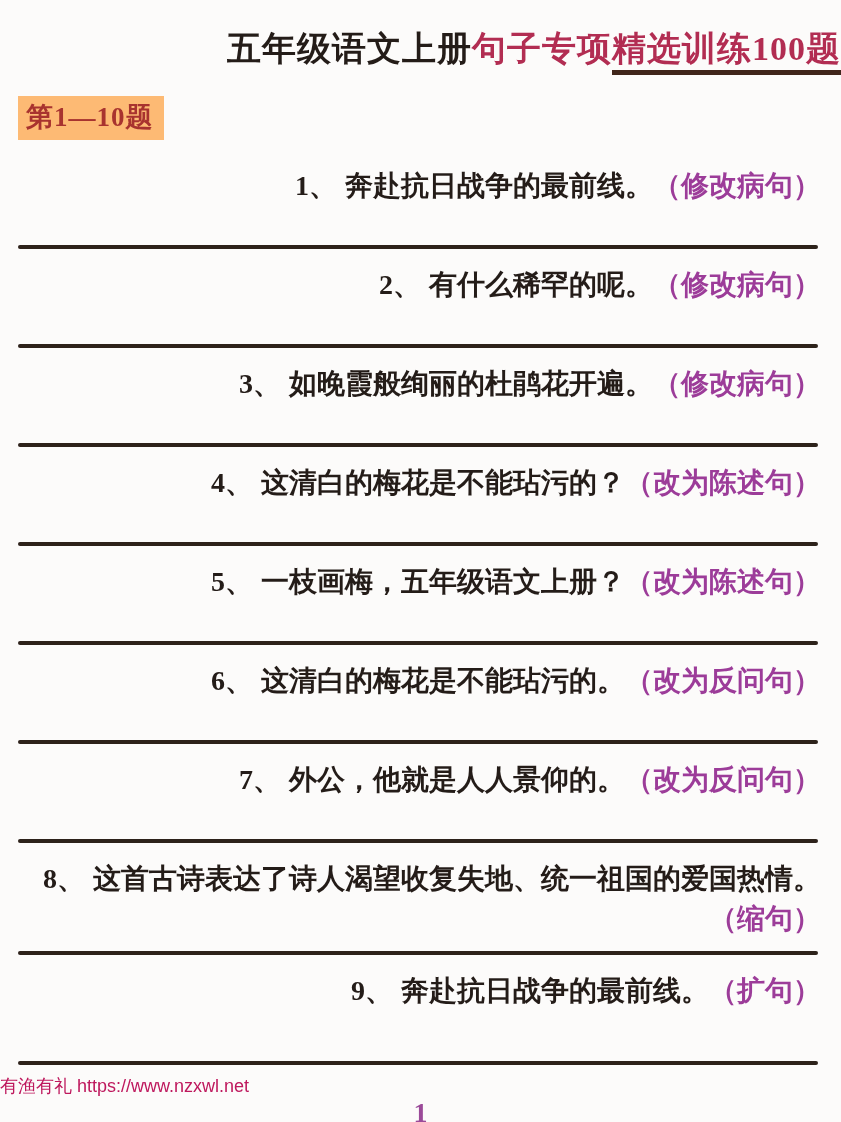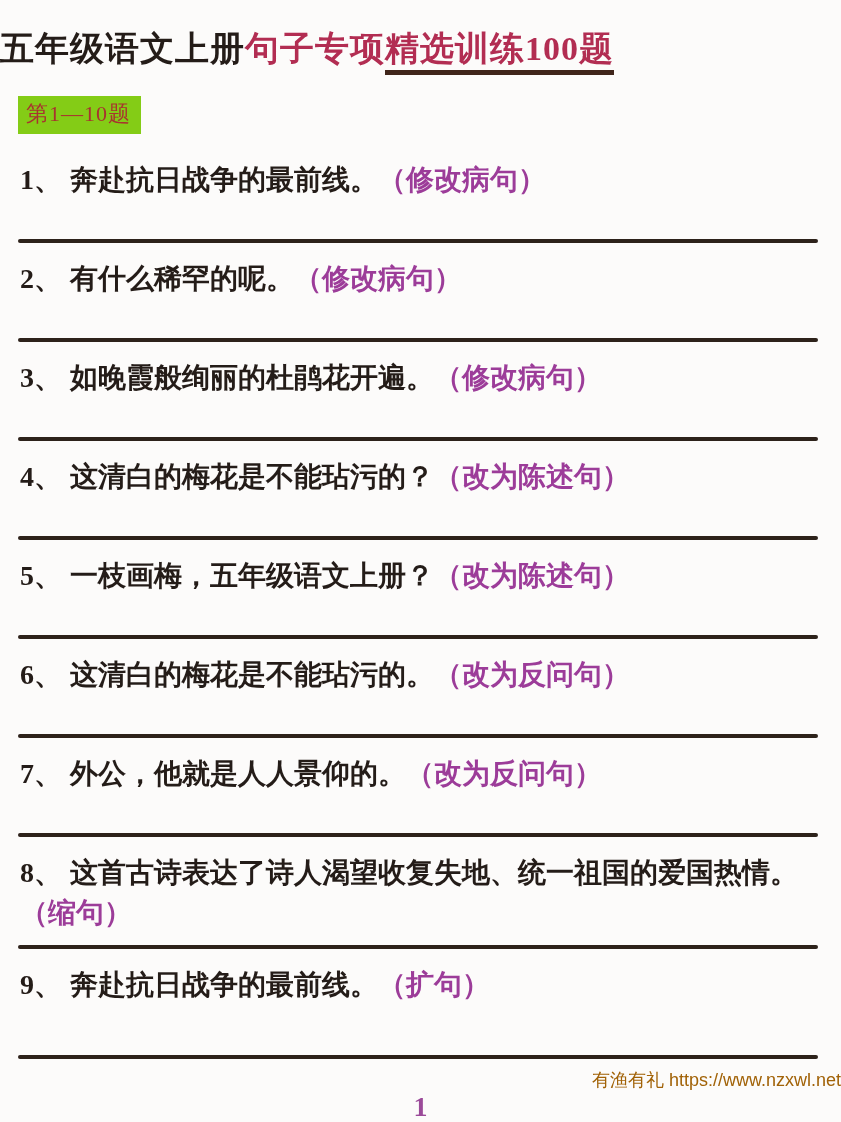--- a/index.html
+++ b/index.html
@@ -7,69 +7,70 @@
   body {
     width: 841px;
     height: 1122px;
     margin: 0 auto;
     background: #fcfbfa;
     font-family: "Liberation Serif", "DejaVu Serif", serif;
     overflow: hidden;
     position: relative;
   }
   .page-title {
-    text-align: left;
+    text-align: right;
     padding-top: 26px;
     font-size: 34px;
     font-weight: bold;
     line-height: 46px;
     letter-spacing: 1px;
     color: #241c18;
     white-space: nowrap;
   }
   .title-accent { color: #b22d52; }
   .title-accent-underlined {
     color: #b22d52;
     border-bottom: 5px solid #40251a;
     padding-bottom: 3px;
   }
   .section-row { margin: 24px 0 0 18px; }
   .section-badge {
     display: inline-block;
-    background: #84cc16;
+    background: #fdba74;
     color: #a8332f;
-    font-size: 22px;
-    font-weight: normal;
+    font-size: 27px;
+    font-weight: bold;
     padding: 3px 10px 5px 8px;
     letter-spacing: 1px;
   }
   .q-item {
     margin: 16px 20px 0 20px;
     font-size: 28px;
     font-weight: bold;
     line-height: 40px;
     color: #241c18;
+    text-align: right;
   }
   .q-item.first { margin-top: 26px; }
   .q-num { margin-right: 8px; }
   .q-instr { color: #9c3c99; }
   .divider {
     height: 4px;
     background: #2d221a;
     border: none;
     margin: 39px 23px 0 18px;
     border-radius: 2px;
   }
   .divider.after-8 { margin-top: 12px; }
   .divider.last { margin-top: 50px; }
   .footer-watermark {
     margin-top: 9px;
-    text-align: right;
+    text-align: left;
     font-size: 18px;
-    color: #a16207;
+    color: #be185d;
     font-family: "Liberation Sans", "DejaVu Sans", sans-serif;
   }
   .page-number {
     text-align: center;
     font-size: 28px;
     font-weight: bold;
     color: #9b4a99;
     line-height: 30px;
   }
 </style>

